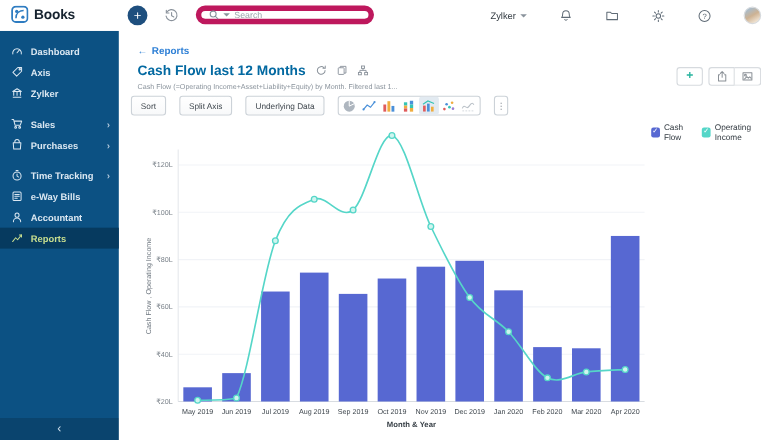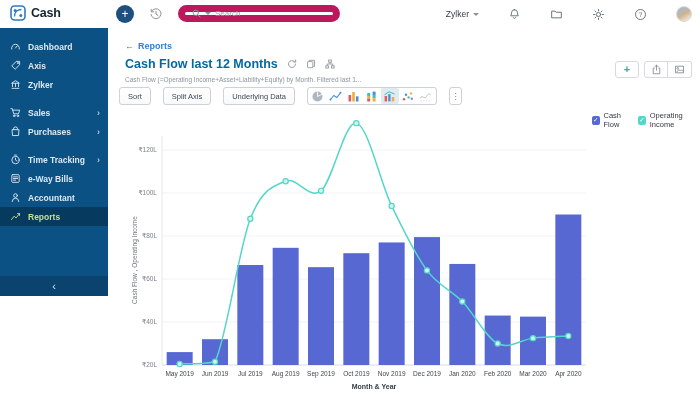--- a/index.html
+++ b/index.html
@@ -6,35 +6,35 @@
   html,body { width:700px; height:400px; overflow:hidden; background:#fff;
     font-family:"Liberation Sans","DejaVu Sans",sans-serif; }
 
   
   .topbar { position:absolute; left:0; top:0; width:700px; height:28px; background:#fff; z-index:5; }
   .logo { position:absolute; left:10px; top:5px; display:flex; align-items:center; gap:5px; }
   .logo-name { font-size:12.5px; font-weight:bold; color:#15222e; letter-spacing:-0.2px; }
   .tb-plus { position:absolute; left:116px; top:5px; width:18px; height:18px; border-radius:50%;
     background:#1E4F7E; color:#fff; display:grid; place-items:center; font-size:12px; line-height:1; cursor:pointer; }
   .tb-history { position:absolute; left:149px; top:7px; cursor:pointer; }
-  .tb-search { position:absolute; left:178px; top:5px; width:162px; height:17px; border:7px solid #be185d;
+  .tb-search { position:absolute; left:178px; top:5px; width:162px; height:17px; border:5px solid #be185d;
     border-radius:9px; display:flex; align-items:center; gap:4px; padding:0 7px; background:#fff; }
   .tb-search input { border:none; outline:none; flex:1; font-size:8px; color:#6a737c; background:transparent;
     font-family:inherit; }
   .tb-search input::placeholder { color:#9aa2aa; }
   .caret-down { width:0; height:0; border-left:3px solid transparent; border-right:3px solid transparent;
     border-top:3.5px solid #8a939c; }
   .tb-right { position:absolute; right:8px; top:0; height:28px; display:flex; align-items:center; gap:29px; }
   .org { display:flex; align-items:center; gap:4px; font-size:8.5px; color:#333b42; cursor:pointer; }
   .avatar { width:16px; height:16px; border-radius:50%;
     background:linear-gradient(150deg,#a9bccb 15%,#cdb293 50%,#f0e3d2 85%); border:0.5px solid #d7dadd; cursor:pointer; }
   .tbicon { cursor:pointer; display:grid; place-items:center; }
 
   
-  .sidebar { position:absolute; left:0; top:28px; width:108px; height:268px; background:#0C5183; z-index:4; }
+  .sidebar { position:absolute; left:0; top:28px; width:108px; height:372px; background:#0C5183; z-index:4; }
   .side-items { padding-top:9px; }
   .side-item { height:19px; display:flex; align-items:center; gap:7px; padding:0 8px 0 10px;
     color:#DCE8F2; font-size:8.5px; font-weight:600; cursor:pointer; white-space:nowrap; }
   .side-item svg { flex:none; }
   .side-item .sub { margin-left:auto; font-size:9px; color:#AFC7DB; }
   .side-item.gap { margin-top:9px; }
   .side-item.active { background:#063A5F; color:#C9DF8F; }
   .collapse { position:absolute; left:0; bottom:0; width:108px; height:20px; background:rgba(0,0,0,.16);
     color:#cfe0ee; display:grid; place-items:center; font-size:11px; cursor:pointer; }
 
@@ -78,21 +78,21 @@
 <body>
 
 <div class="topbar">
   <div class="logo">
     <svg width="16" height="16" viewBox="0 0 16 16">
       <rect x="1" y="1" width="14" height="14" rx="3.5" fill="#fff" stroke="#2E7CC1" stroke-width="1.6"></rect>
       <path d="M4.5 11.5 C4.5 6.5 8 4.5 11.5 4.5" fill="none" stroke="#2E7CC1" stroke-width="1.4"></path>
       <circle cx="5.2" cy="5.4" r="1.5" fill="#2E7CC1"></circle>
       <circle cx="10.8" cy="10.6" r="1.5" fill="#2E7CC1"></circle>
     </svg>
-    <span class="logo-name">Cash</span>
+    <span class="logo-name">Books</span>
   </div>
 
   <div class="tb-plus">
       <span>+</span>
     </div>
 
   <span class="tb-history tbicon">
     <svg width="14" height="14" viewBox="0 0 14 14" fill="none" stroke="#8a929b" stroke-width="1" stroke-linecap="round">
       <path d="M2.6 4.2 A5 5 0 1 1 2 7.6"></path>
       <path d="M2.2 2.4 V4.8 H4.6"></path>

